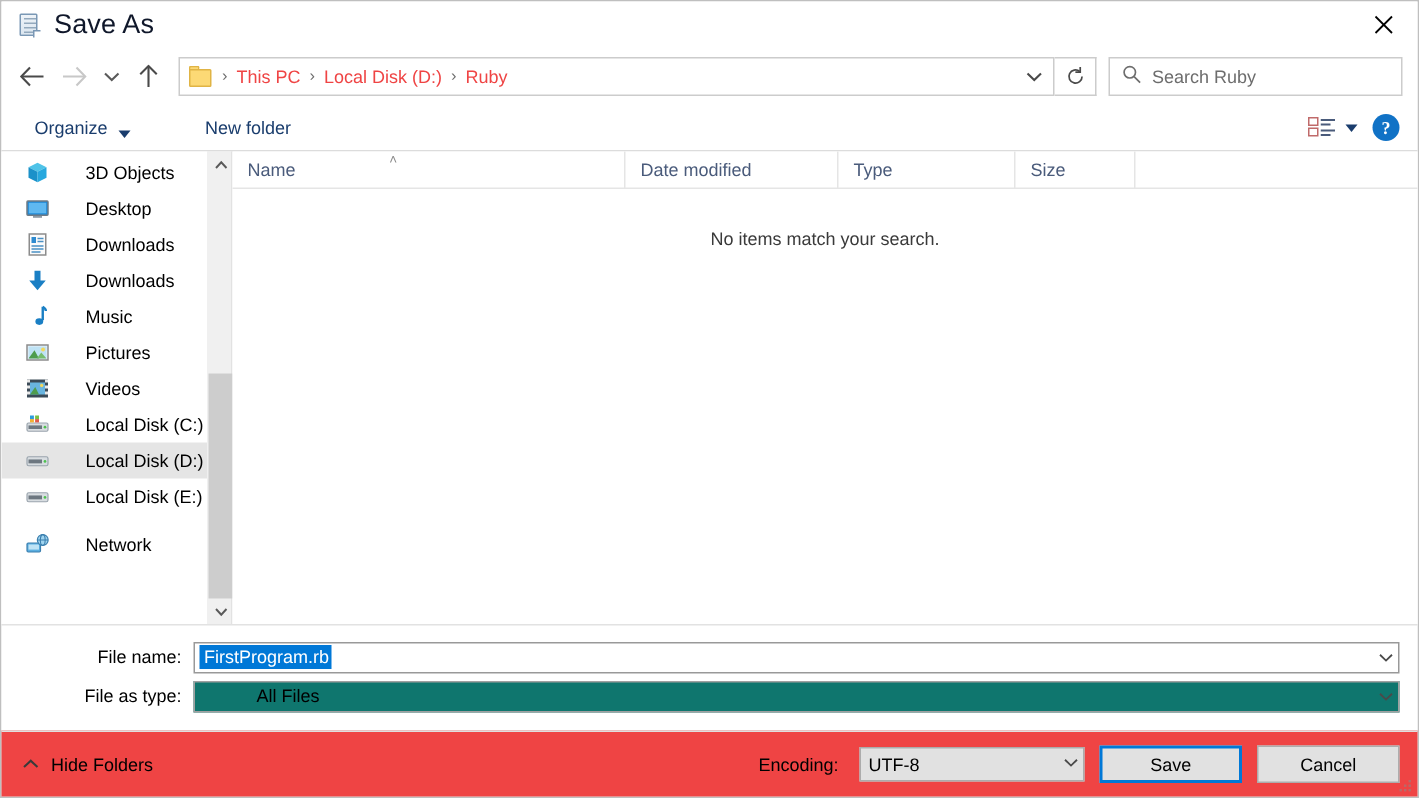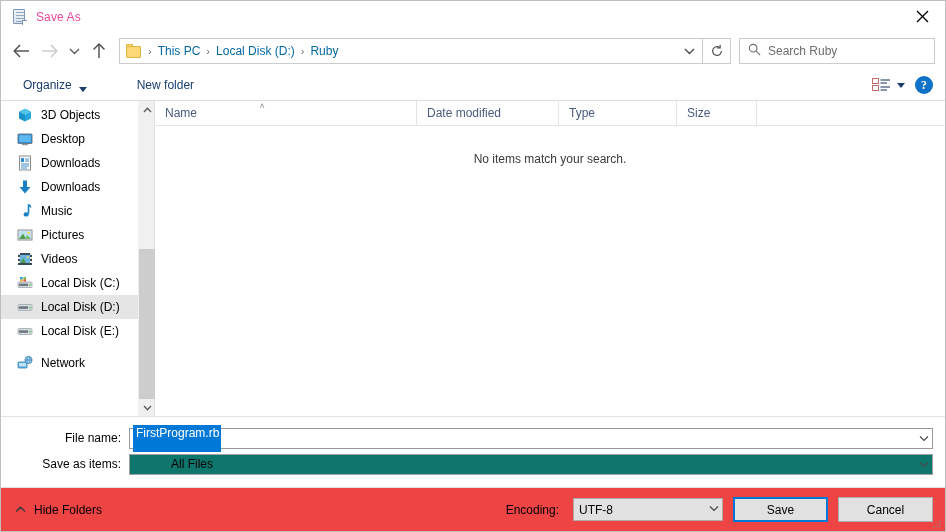--- a/index.html
+++ b/index.html
@@ -46,21 +46,21 @@
     box-shadow: 0 3px 0 #93a9bd, 0 6px 0 #93a9bd, 0 9px 0 #93a9bd;
   }
   .np-fold {
     position: absolute; right: 1px; bottom: 0;
     width: 5px; height: 5px;
     background: #ffffff;
     border-left: 1px solid #7a98b5;
     border-top: 1px solid #7a98b5;
   }
   .title-text {
-    font-size: 12px; color: #ec4899; letter-spacing: .1px;
+    font-size: 18px; color: #0f172a; letter-spacing: .1px;
   }
   .close-btn {
     position: absolute; right: 0; top: 0;
     width: 46px; height: 31px;
     display: flex; align-items: center; justify-content: center;
     cursor: default;
   }
   .close-btn svg { display:block; }
 
   
@@ -106,21 +106,21 @@
   }
   .crumb-folder .ft {
     position: absolute; left: 0; top: 0px;
     width: 7px; height: 3px;
     background: #fcd975;
     border: 1px solid #e0b445;
     border-bottom: none;
     border-radius: 1px 1px 0 0;
   }
   .crumb {
-    font-size: 12px; color: #0369a1;
+    font-size: 12px; color: #ef4444;
     padding: 1px 4px;
     white-space: nowrap;
     cursor: default;
   }
   .crumb-sep {
     color: #6d6d6d; font-size: 11px;
     padding: 0 2px;
     user-select: none;
   }
   .addr-drop {
@@ -194,21 +194,21 @@
     width: 137px; min-width: 137px;
     background: #ffffff;
     padding-top: 2px;
     overflow: hidden;
     position: relative;
   }
   .side-item {
     height: 24px;
     display: flex; align-items: center;
     padding-left: 16px;
-    gap: 8px;
+    gap: 24px;
     font-size: 12px; color: #000;
     cursor: default;
     white-space: nowrap;
   }
   .side-item.selected { background: #e5e5e5; }
   .side-label { line-height: 1; }
   .side-ico { width: 16px; height: 16px; flex: none; position: relative; }
 
   
   .side-scroll {
@@ -299,21 +299,21 @@
     min-width: 0;
   }
   .combo.gray { background: #0f766e; border-color: #a0a0a0; padding-left: 36px; }
   .combo-val {
     padding-left: 5px;
     font-size: 12px; color: #000;
     white-space: nowrap; overflow: hidden;
   }
   .combo-val.selected-text {
     background: #0078d7; color: #ffffff;
-    padding: 1px 2px 12px 3px;
+    padding: 1px 2px 1px 3px;
     margin-left: 3px;
   }
   .combo-arrow {
     position: absolute; right: 0; top: 0;
     width: 17px; height: 19px;
     display: flex; align-items: center; justify-content: center;
     cursor: default;
   }
 
   
@@ -657,21 +657,21 @@
       <div class="combo">
         <span class="combo-val selected-text">FirstProgram.rb</span>
         <span class="combo-arrow">
           <svg width="10" height="7" viewBox="0 0 10 7">
             <path d="M1 1.5 L5 5.4 L9 1.5" fill="none" stroke="#4a4a4a" stroke-width="1.2"></path>
           </svg>
         </span>
       </div>
     </div>
     <div class="form-row">
-      <div class="form-label">Save as items:</div>
+      <div class="form-label">File as type:</div>
       <div class="combo gray">
         <span class="combo-val">All Files</span>
         <span class="combo-arrow">
           <svg width="10" height="7" viewBox="0 0 10 7">
             <path d="M1 1.5 L5 5.4 L9 1.5" fill="none" stroke="#4a4a4a" stroke-width="1.2"></path>
           </svg>
         </span>
       </div>
     </div>
   </div>

